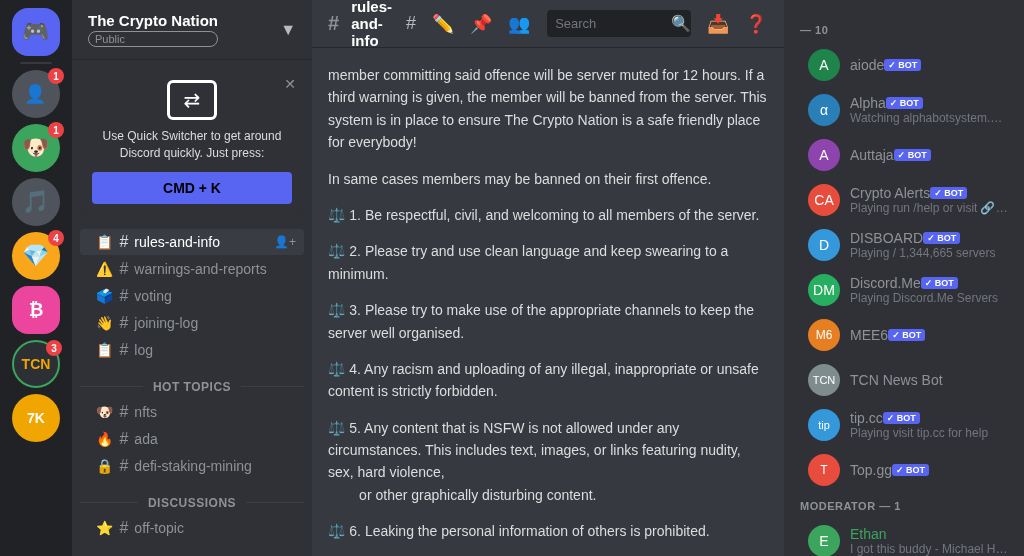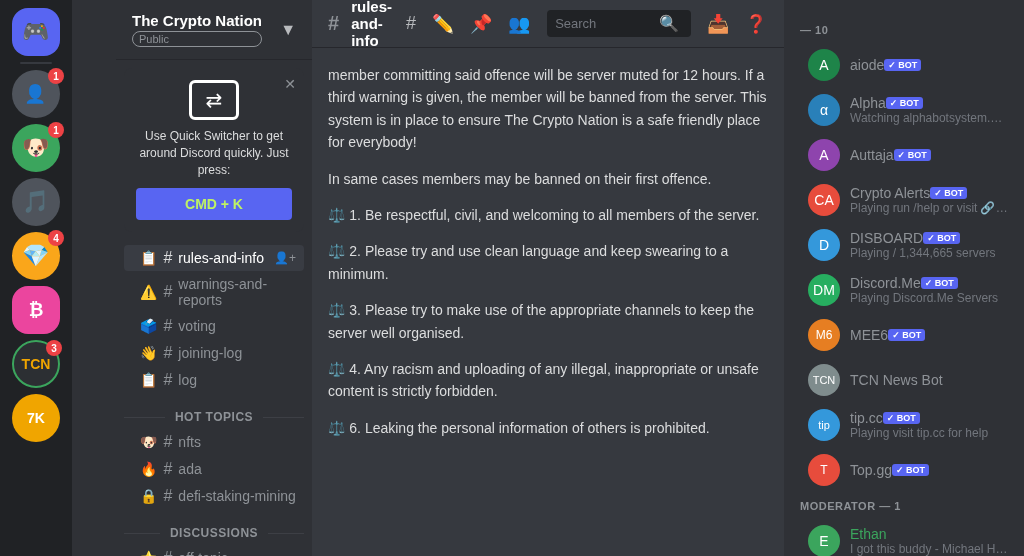--- a/index.html
+++ b/index.html
@@ -62,21 +62,20 @@
     }
 
     
     .channel-sidebar {
       width: 240px;
       background: #2f3136;
       display: flex;
       flex-direction: column;
       flex-shrink: 0;
       overflow: hidden;
-      padding-left: 44px;
     }
     .sidebar-header {
       padding: 12px 16px;
       background: #2f3136;
       border-bottom: 1px solid #26272c;
       display: flex;
       align-items: center;
       justify-content: space-between;
       flex-shrink: 0;
     }
@@ -129,21 +128,21 @@
     }
     .switcher-text {
       color: #dcddde;
       font-size: 12px;
       text-align: center;
       margin-bottom: 10px;
       line-height: 1.4;
     }
     .cmd-btn {
       background: #5865f2;
-      color: #bef264;
+      color: #000000;
       border: none;
       border-radius: 4px;
       padding: 8px 0;
       width: 100%;
       font-size: 14px;
       font-weight: 600;
       cursor: pointer;
       text-align: center;
     }
     .channel-list {
@@ -224,21 +223,21 @@
       color: #b9bbbe;
       font-size: 18px;
       cursor: pointer;
     }
     .search-bar {
       background: #202225;
       border-radius: 4px;
       padding: 4px 8px;
       display: flex;
       align-items: center;
-      gap: 4px;
+      gap: 16px;
       width: 144px;
     }
     .search-bar input {
       background: transparent;
       border: none;
       outline: none;
       color: #dcddde;
       font-size: 13px;
       width: 100px;
     }
@@ -475,20 +474,23 @@
     <div class="message-block">
       <p>⚖️ 2. Please try and use clean language and keep swearing to a minimum.</p>
     </div>
     <div class="message-block">
       <p>⚖️ 3. Please try to make use of the appropriate channels to keep the server well organised.</p>
     </div>
     <div class="message-block">
       <p>⚖️ 4. Any racism and uploading of any illegal, inappropriate or unsafe content is strictly forbidden.</p>
     </div>
     <div class="message-block">
+      <p>⚖️ 5. Any content that is NSFW is not allowed under any circumstances. This includes text, images, or links featuring nudity, sex, hard violence,<br>&nbsp;&nbsp;&nbsp;&nbsp;&nbsp;&nbsp;&nbsp;&nbsp;or other graphically disturbing content.</p>
+    </div>
+    <div class="message-block">
       <p>⚖️ 6. Leaking the personal information of others is prohibited.</p>
     </div>
 
   </div>
 </div>
 
 <div class="members-list">
   <div class="members-section-header">— 10</div>
 
   <div class="member-item">

